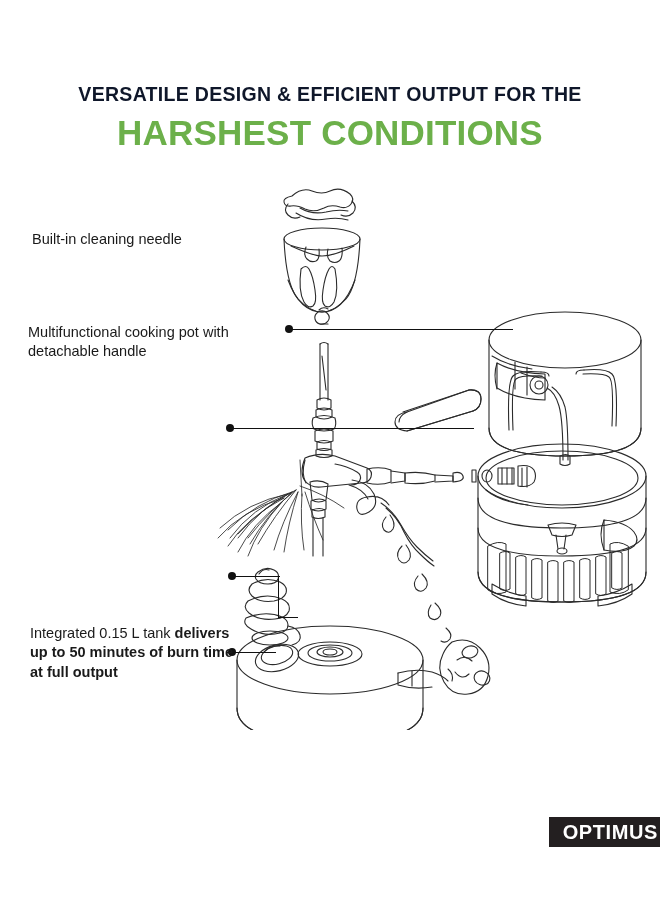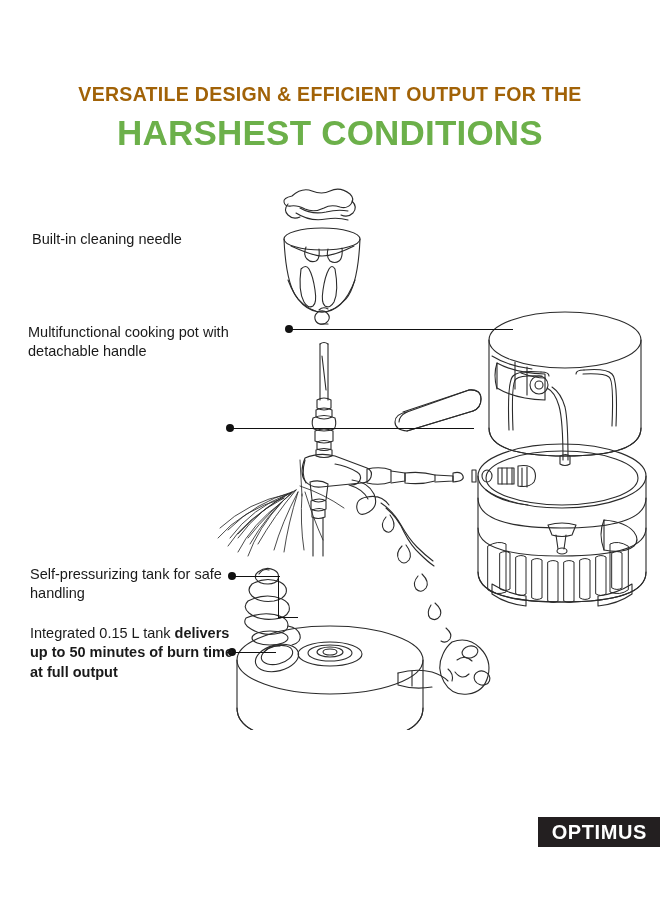--- a/index.html
+++ b/index.html
@@ -10,21 +10,21 @@
     color:#1a1a1a;
     position:relative;
     overflow:hidden;
   }
   .page{position:absolute;inset:0;}
 
   
   .headline{position:absolute;left:0;top:84px;width:660px;text-align:center;}
   .headline .line1{
     font-size:19.5px;font-weight:bold;letter-spacing:.3px;
-    color:#a16207;line-height:1.1;
+    color:#0f172a;line-height:1.1;
   }
   .headline .line2{
     font-size:35px;font-weight:bold;letter-spacing:.2px;
     color:#6cb04a;line-height:1.15;margin-top:8px;
   }
 
   
   .callout{position:absolute;font-size:14.5px;line-height:1.33;color:#1a1a1a;}
   .callout .reg{font-weight:normal;}
   .callout .bold{font-weight:bold;}
@@ -47,21 +47,21 @@
   .illustration{position:absolute;left:0;top:160px;width:660px;height:570px;}
   .illustration svg{display:block;}
 
   
   .specs{position:absolute;left:0;top:742px;width:660px;height:60px;}
 
   
   .logo-badge{
     position:absolute;right:0;top:817px;height:30px;
     background:#231f20;display:flex;align-items:center;justify-content:center;
-    padding:0 13px 0 14px;
+    padding:0 2px 0 14px;
     text-align:right;
   }
   .logo-badge .logo-text{
     color:#ffffff;font-size:20px;font-weight:bold;letter-spacing:.6px;
   }
 </style>
 </head>
 <body>
 
 <div class="page">
@@ -289,23 +289,20 @@
 
   <div class="callout" id="callout-needle">
     <span class="reg">Built-in cleaning needle</span>
   </div>
 
   <div class="callout" id="callout-pot">
     <span class="reg">Multifunctional cooking pot with detachable handle</span>
   </div>
 
 
-  <div class="callout" id="callout-pressure">
-    <span class="reg">Self-pressurizing tank for safe handling</span>
-  </div>
 
   <div class="callout" id="callout-tank">
     <span class="reg">Integrated 0.15 L tank</span>
     <span class="bold">delivers up to 50 minutes of burn time at full output</span>
   </div>
 
   <div class="specs">
     
 
     

